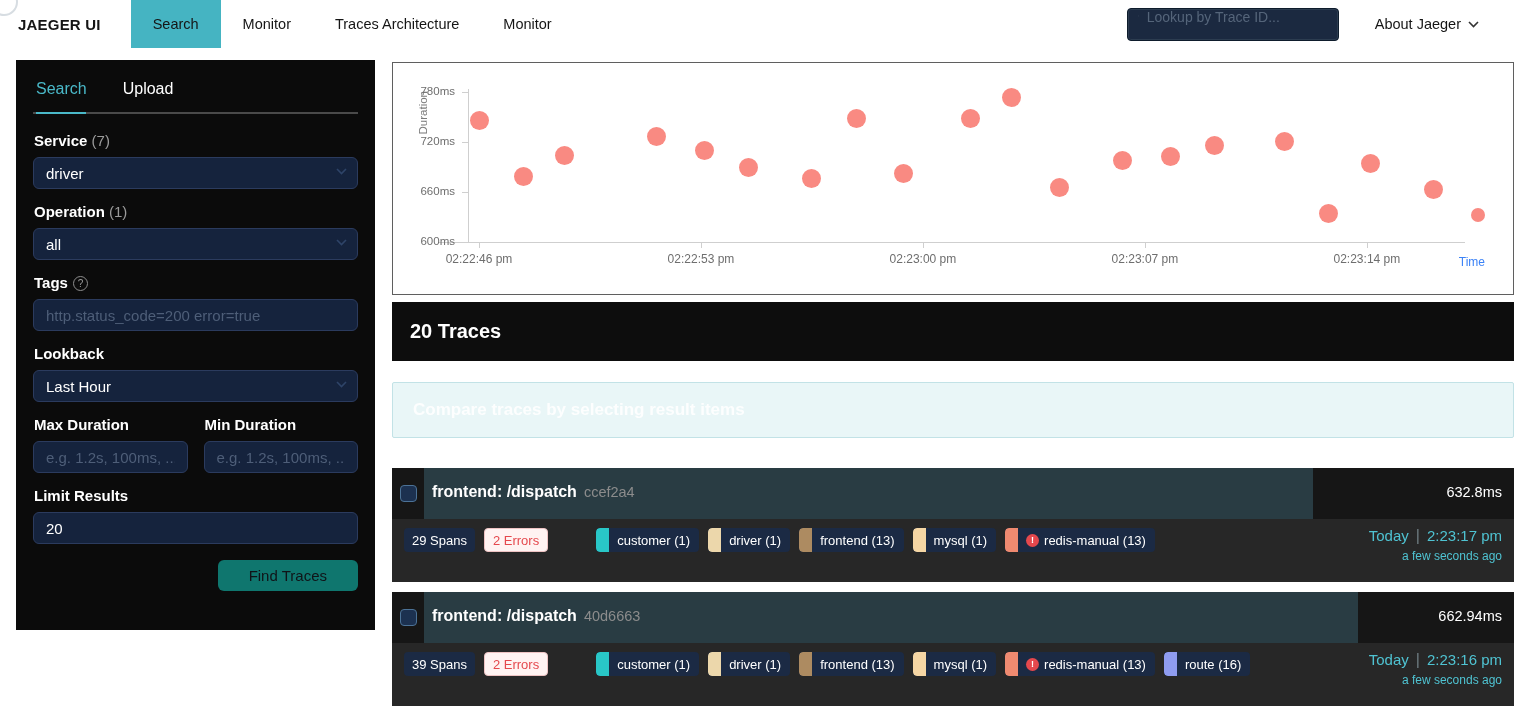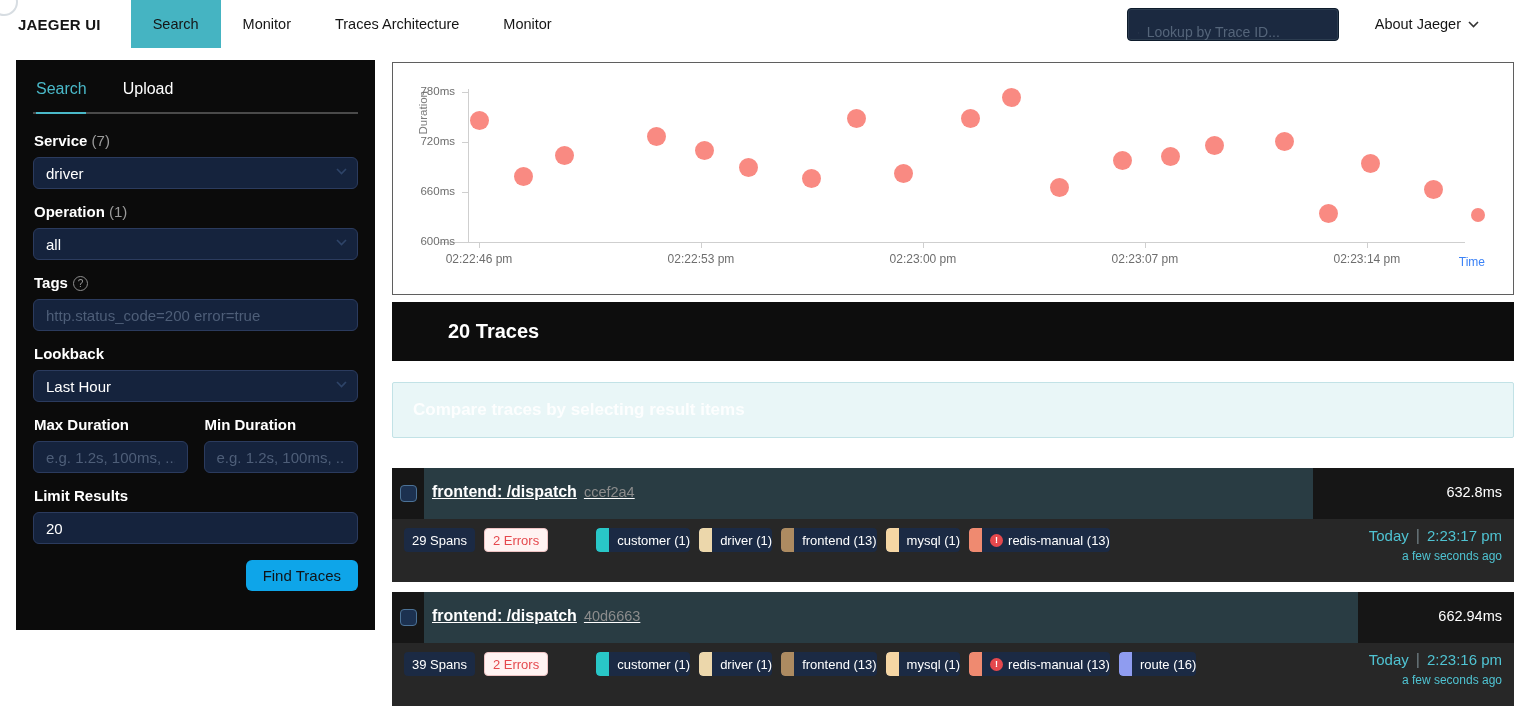--- a/index.html
+++ b/index.html
@@ -6,82 +6,82 @@
   html,body { background:#fff; }
   body { font-family:"Liberation Sans", sans-serif; width:1527px; height:718px; position:relative; overflow:hidden; }
 
   
   .topnav { position:absolute; left:0; top:0; width:1527px; height:48px; background:#fff; display:flex; align-items:center; }
   .corner-arc { position:absolute; left:-10px; top:-12px; width:28px; height:28px; border-radius:50%; border:2px solid #d7dde2; background:transparent; }
   .brand { font-weight:bold; font-size:15px; color:#151515; margin-left:18px; margin-right:30px; letter-spacing:.2px; }
   .nav-item { height:48px; display:flex; align-items:center; padding:0 22px; font-size:14.5px; color:#151515; cursor:pointer; }
   .nav-item.active { background:#45b4c2; }
   .nav-right { margin-left:auto; display:flex; align-items:center; }
-  .trace-lookup { width:212px; height:33px; background:#1b2940; border:1px solid #0e1c2c; border-radius:4px; display:flex; align-items:flex-end; padding:0 10px; box-shadow:0 0 0 1px #2c3c50 inset; }
+  .trace-lookup { width:212px; height:33px; background:#1b2940; border:1px solid #0e1c2c; border-radius:4px; display:flex; align-items:flex-start; padding:0 10px; box-shadow:0 0 0 1px #2c3c50 inset; }
   .trace-lookup input { flex:1; background:transparent; border:none; outline:none; color:#cfd6de; font-size:14px; font-family:"Liberation Sans",sans-serif; margin-left:8px; }
   .trace-lookup input::placeholder { color:#55657a; }
   .about { display:flex; align-items:center; gap:7px; font-size:14.5px; color:#151515; margin:0 48px 0 36px; cursor:pointer; }
 
   
   .sidebar { position:absolute; left:16px; top:60px; width:359px; height:570px; background:#0b0b0b; color:#fff; padding:20px 17px 0 17px; }
   .side-tabs { display:flex; gap:36px; font-size:16px; padding-left:3px; }
   .side-tab { padding-bottom:14px; cursor:pointer; color:#fff; }
   .side-tab.active { color:#4ab9c9; }
   .side-tabs-rule { position:relative; height:2px; background:#4a4a4a; margin-bottom:18px; }
   .side-tabs-rule .ink { position:absolute; left:3px; top:0; width:50px; height:2px; background:#4ab9c9; }
   .fld-label { font-size:15px; font-weight:bold; color:#fff; margin:14px 0 8px 1px; }
   .fld-label .cnt { color:#9b9b9b; font-weight:normal; }
   .sel, .txt { width:100%; height:32px; background:#15233d; border:1px solid #2b3b5e; border-radius:6px; color:#fff; font-size:15px; display:flex; align-items:center; padding:0 12px; cursor:pointer; position:relative; }
   .sel .chev { position:absolute; right:10px; top:10px; }
   input.txt { font-family:"Liberation Sans",sans-serif; outline:none; cursor:text; }
   input.txt::placeholder { color:#4e5e78; }
   .dur-row { display:flex; gap:16px; }
   .dur-col { flex:1; }
   .find-row { display:flex; justify-content:flex-end; margin-top:16px; }
-  .find-btn { background:#0ea5e9; color:#101418; border:none; border-radius:6px; font-size:15px; font-family:"Liberation Sans",sans-serif; padding:7px 17px; cursor:pointer; }
+  .find-btn { background:#0f766e; color:#101418; border:none; border-radius:6px; font-size:15px; font-family:"Liberation Sans",sans-serif; padding:7px 31px; cursor:pointer; }
   .help-icon { display:inline-block; width:15px; height:15px; border:1px solid #8d8d8d; border-radius:50%; color:#9b9b9b; font-size:10px; font-weight:normal; text-align:center; line-height:14px; vertical-align:1px; margin-left:5px; }
 
   
   .chart-panel { position:absolute; left:392px; top:62px; width:1122px; height:233px; background:#fff; border:1px solid #5f5f5f; }
   .plot { position:absolute; inset:0; }
   .y-axis-line { position:absolute; left:75px; top:26px; width:1px; height:154px; background:#cfcfcf; }
   .x-axis-line { position:absolute; left:45px; top:179px; width:1027px; height:1px; background:#cfcfcf; }
   .ylab { position:absolute; left:24px; top:28px; color:#7b7b7b; font-size:11.5px; transform:rotate(180deg); writing-mode:vertical-rl; }
   .ytick-label { position:absolute; width:58px; text-align:right; font-size:11.5px; color:#6e6e6e; }
   .ytick-mark { position:absolute; width:6px; height:1px; background:#cfcfcf; left:69px; }
   .xtick-label { position:absolute; width:90px; text-align:center; font-size:12px; color:#6e6e6e; top:189px; }
   .xtick-mark { position:absolute; width:1px; height:6px; background:#cfcfcf; top:179px; }
   .xlab { position:absolute; right:28px; top:192px; font-size:12px; color:#3b82f6; }
   .dot { position:absolute; border-radius:50%; cursor:pointer; }
 
   
   .results-bar { position:absolute; left:392px; top:302px; width:1122px; height:59px; background:#0d0d0d; display:flex; align-items:center; color:#fff; padding:0 16px 0 18px; }
-  .results-count { font-size:20px; font-weight:bold;margin-left:38px; }
+  .results-count { font-size:20px; font-weight:bold; }
   .results-right { margin-left:auto; display:flex; align-items:center; gap:12px; }
   .sort-label { font-size:14px; }
   .dk-btn { height:33px; background:#16243d; border:1px solid #4d6079; border-radius:6px; color:#fff; font-size:14px; font-family:"Liberation Sans",sans-serif; display:flex; align-items:center; padding:0 16px; gap:10px; cursor:pointer; }
 
   
   .banner { position:absolute; left:392px; top:382px; width:1122px; height:56px; background:#e9f6f7; border:1px solid #c2e2e6; border-radius:2px; display:flex; align-items:center; padding-left:20px; }
   .banner span { color:#fdfefe; font-size:17px; font-weight:bold; }
 
   
   .trace-card { position:absolute; left:392px; width:1122px; }
   .trace-head { position:relative; height:51px; background:#161616; cursor:pointer; }
   .trace-bar { position:absolute; left:32px; top:0; height:51px; background:#293c43; }
   .cb { position:absolute; left:8px; top:17px; width:17px; height:17px; background:#1c3150; border:1.5px solid #4c7296; border-radius:4px; cursor:pointer; }
-  .trace-title { position:absolute; left:40px; top:15px; font-size:16px; color:#fff; font-weight:bold; white-space:nowrap;text-decoration:underline; }
+  .trace-title { position:absolute; left:40px; top:15px; font-size:16px; color:#fff; font-weight:bold; white-space:nowrap; }
   .trace-title .tid { font-weight:normal; color:#8c8c8c; font-size:14.5px; margin-left:7px; }
   .trace-dur { position:absolute; right:12px; top:16px; font-size:14.5px; color:#fff; }
   .trace-detail { position:relative; height:63px; background:#272727; display:flex; align-items:flex-start; padding:9px 12px 0 12px; }
   .pill { height:24px; display:inline-flex; align-items:center; padding:0 8px; border-radius:4px; font-size:13px; }
   .pill.spans { background:#1b2a44; color:#fff; margin-right:9px; }
   .pill.errors { background:#fff3f2; color:#e5484d; border:1px solid #eec3c3; }
   .svc-group { display:flex; gap:9px; margin-left:48px; }
-  .svc { height:24px; display:inline-flex; align-items:center; background:#1b2a44; border-radius:4px; overflow:hidden; color:#fff; font-size:13px; cursor:default; }
+  .svc { height:24px; display:inline-flex; align-items:center; background:#1b2a44; border-radius:4px; overflow:hidden; color:#fff; font-size:13px; padding-right:9px; cursor:default; }
   .svc .strip { width:13px; height:24px; border-radius:4px 0 0 4px; margin-right:8px; }
   .svc .err { width:13px; height:13px; border-radius:50%; background:#e5484d; color:#fff; font-size:9px; font-weight:bold; display:inline-flex; align-items:center; justify-content:center; margin-right:5px; }
   .when { position:absolute; right:12px; top:8px; text-align:right; color:#4fc3d2; }
   .when .d1 { font-size:15px; }
   .when .sep { color:#6f7d83; margin:0 7px; }
   .when .ago { font-size:12px; margin-top:4px; color:#4fc3d2; }
 </style>
 </head>
 <body>
 

